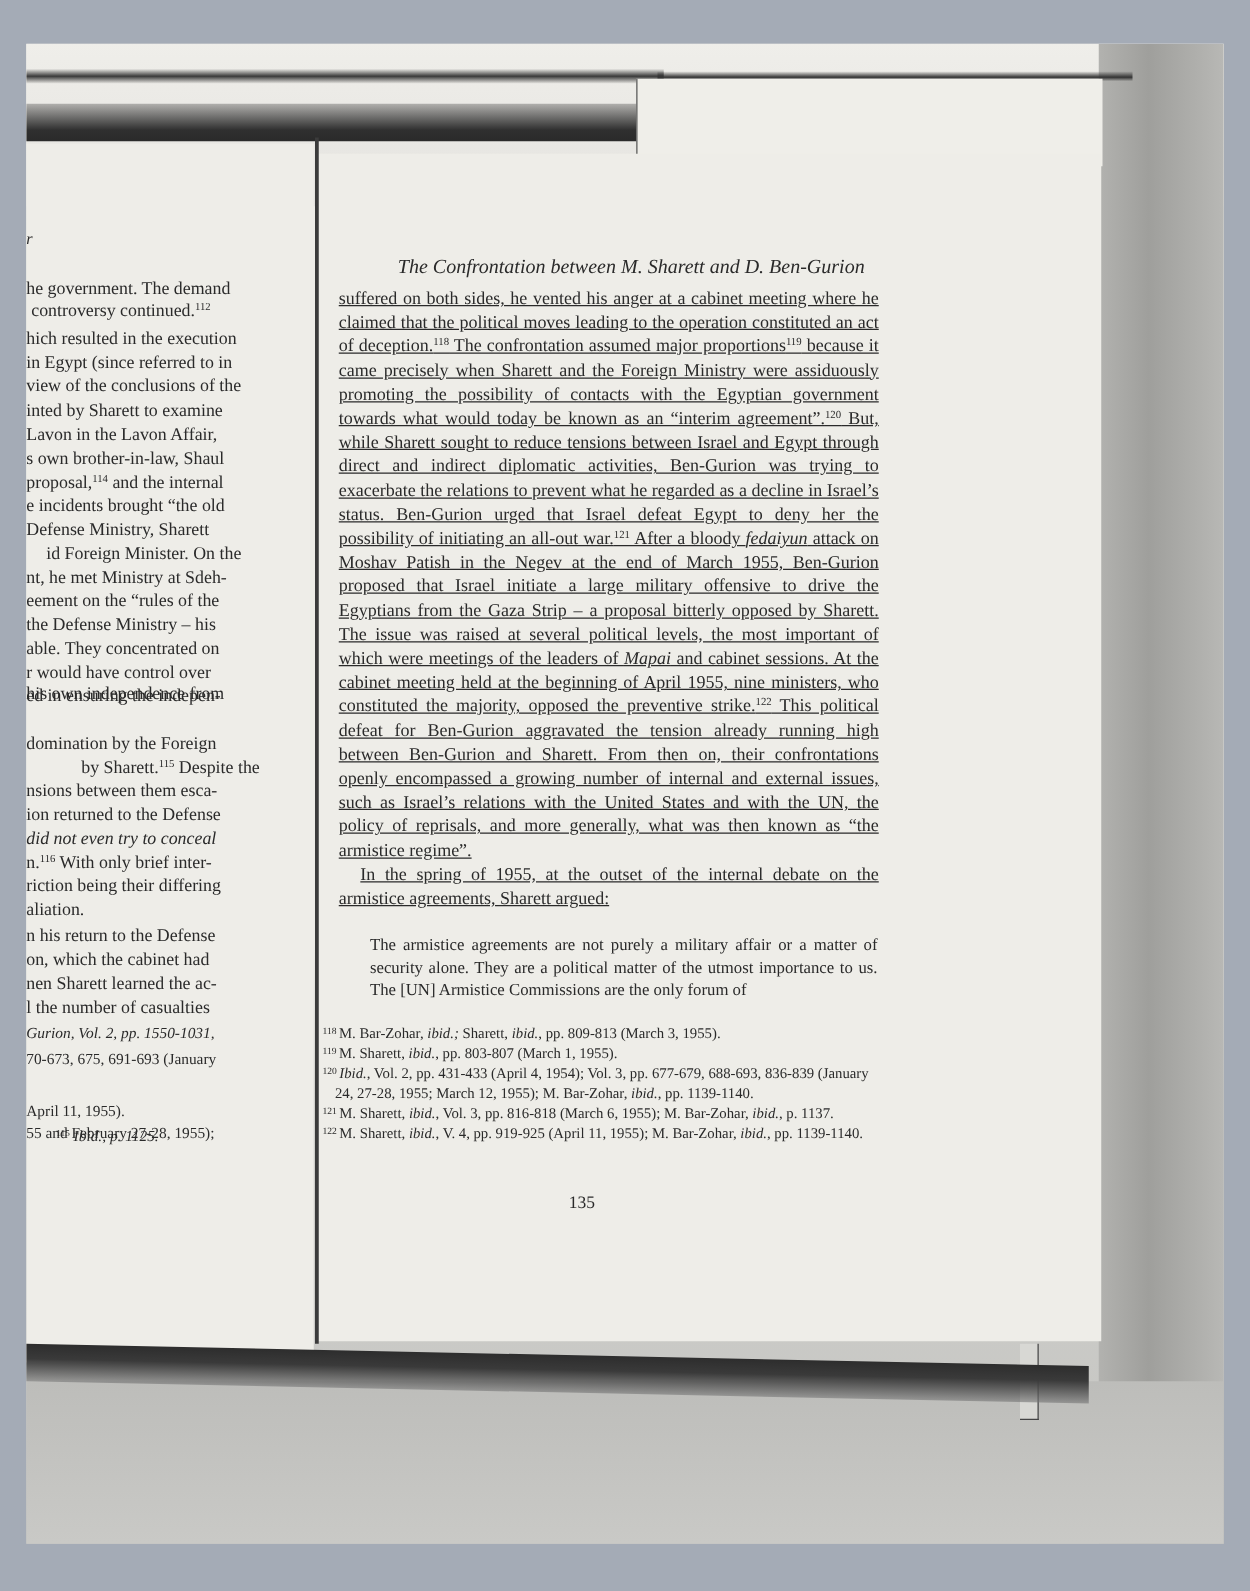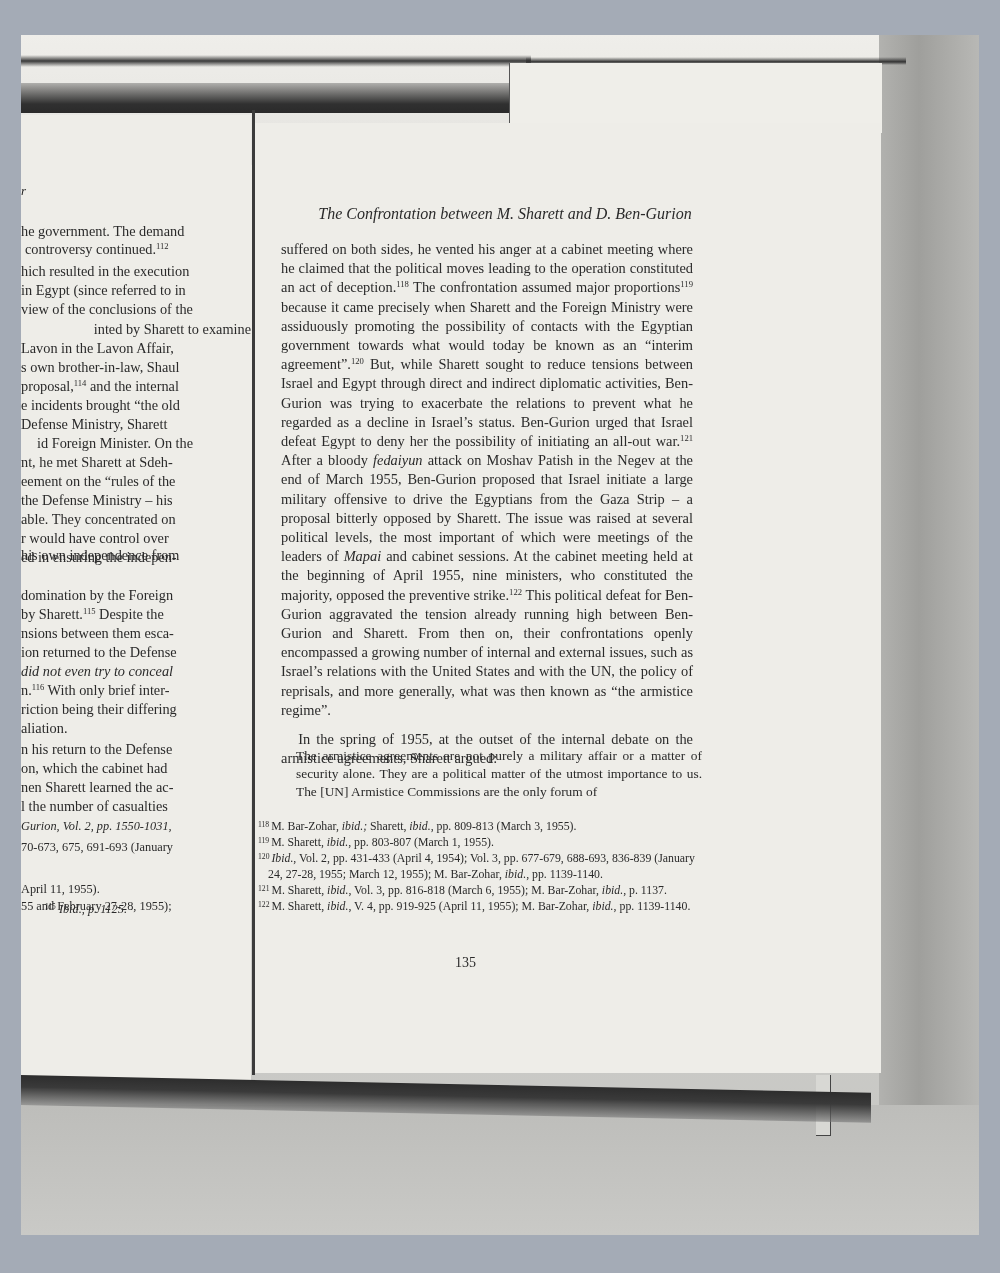--- a/index.html
+++ b/index.html
@@ -80,21 +80,21 @@
 
   
   .running-head {
     position:absolute; left:290px; top:205px; width:430px; text-align:center;
     font-style:italic; font-size:16px; white-space:nowrap;
   }
   .body-text {
     position:absolute; left:271px; top:230px; width:432px;
     font-size:14.4px; line-height:19.2px; text-align:justify;
   }
-  .body-text p { margin:10px; }
+  .body-text p { margin:0;text-decoration:underline; }
   .body-text p.indent { text-indent:1.2em; }
   .quote {
     position:absolute; left:296px; top:747px; width:406px;
     font-size:13.4px; line-height:18px; text-align:justify;
   }
   .footnotes {
     position:absolute; left:258px; top:818px; width:445px;
     font-size:11.8px; line-height:14.8px;
   }
   .fn { padding-left:10px; text-indent:-10px; margin:0; }
@@ -123,36 +123,36 @@
 </div>
 
 <div class="left-text" style="left:21px; top:0; height:1273px;">
   <div class="lt-line left" style="top:182px; font-style:italic; font-size:13px;">r</div>
 
   <div class="lt-line left" style="top:222px;"><span>he government. The demand</span></div>
   <div class="lt-line left" style="top:240px;padding-left:4px;"><span>controversy continued.</span><sup>112</sup></div>
   <div class="lt-line left" style="top:262px;"><span>hich resulted in the execution</span></div>
   <div class="lt-line left" style="top:281px;"><span>in Egypt (since referred to in</span></div>
   <div class="lt-line left" style="top:300px;"><span>view of the conclusions of the</span></div>
-  <div class="lt-line left" style="top:320px;text-align:right;"><span>inted by Sharett to examine</span></div>
+  <div class="lt-line left" style="top:320px;"><span>inted by Sharett to examine</span></div>
   <div class="lt-line left" style="top:339px;"><span>Lavon in the Lavon Affair,</span></div>
   <div class="lt-line left" style="top:358px;"><span>s own brother-in-law, Shaul</span></div>
   <div class="lt-line left" style="top:377px;"><span>proposal,</span><sup>114</sup><span> and the internal</span></div>
   <div class="lt-line left" style="top:396px;"><span>e incidents brought “the old</span></div>
   <div class="lt-line left" style="top:415px;"><span>Defense Ministry, Sharett</span></div>
   <div class="lt-line left" style="top:434px;padding-left:16px;"><span>id Foreign Minister. On the</span></div>
-  <div class="lt-line left" style="top:453px;"><span>nt, he met Sharett at Sdeh-</span></div>
+  <div class="lt-line left" style="top:453px;"><span>nt, he met Ministry at Sdeh-</span></div>
   <div class="lt-line left" style="top:472px;"><span>eement on the “rules of the</span></div>
   <div class="lt-line left" style="top:491px;"><span>the Defense Ministry – his</span></div>
   <div class="lt-line left" style="top:510px;"><span>able. They concentrated on</span></div>
   <div class="lt-line left" style="top:529px;"><span>r would have control over</span></div>
   <div class="lt-line left" style="top:548px;"><span>ed in ensuring the indepen-</span></div>
   <div class="lt-line left" style="top:546px;"><span>his own independence from</span></div>
   <div class="lt-line left" style="top:586px;"><span>domination by the Foreign</span></div>
-  <div class="lt-line left" style="top:605px;"><span>by Sharett.</span><sup>115</sup><span> Despite the</span></div>
+  <div class="lt-line left" style="top:605px;padding-left:44px;"><span>by Sharett.</span><sup>115</sup><span> Despite the</span></div>
   <div class="lt-line left" style="top:624px;"><span>nsions between them esca-</span></div>
   <div class="lt-line left" style="top:643px;"><span>ion returned to the Defense</span></div>
   <div class="lt-line left" style="top:662px;font-style:italic;"><span>did not even try to conceal</span></div>
   <div class="lt-line left" style="top:681px;"><span>n.</span><sup>116</sup><span> With only brief inter-</span></div>
   <div class="lt-line left" style="top:700px;"><span>riction being their differing</span></div>
   <div class="lt-line left" style="top:719px;"><span>aliation.</span></div>
   <div class="lt-line left" style="top:740px;"><span>n his return to the Defense</span></div>
   <div class="lt-line left" style="top:759px;"><span>on, which the cabinet had</span></div>
   <div class="lt-line left" style="top:778px;"><span>nen Sharett learned the ac-</span></div>
   <div class="lt-line left" style="top:797px;"><span>l the number of casualties</span></div>

